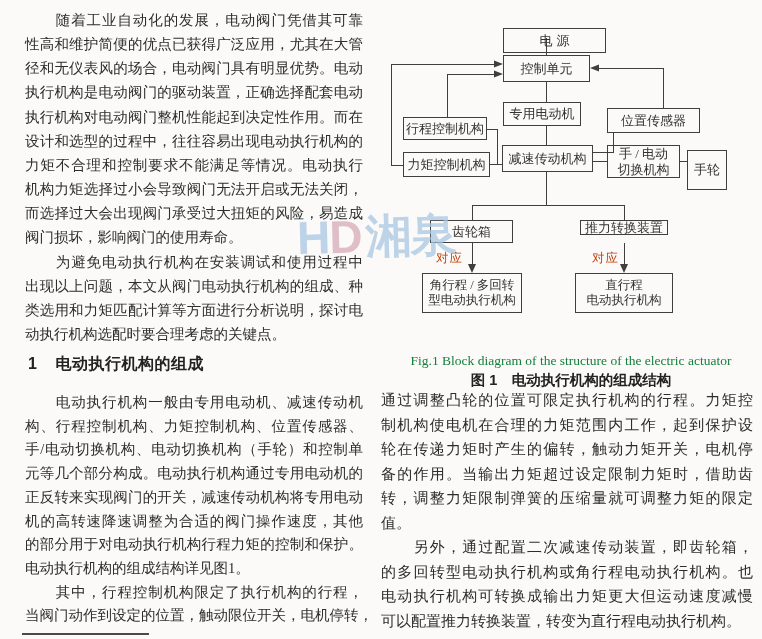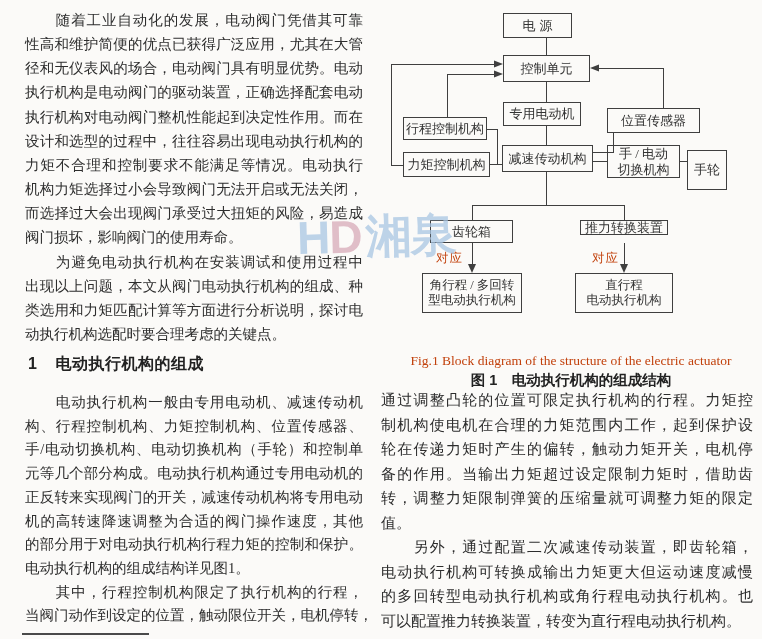--- a/index.html
+++ b/index.html
@@ -67,21 +67,21 @@
   }
   #fig-caption-cn{
     position:absolute;left:0;top:331px;width:382px;
     text-align:center;
     font-family:Liberation Sans, sans-serif;
     font-weight:bold;font-size:14.5px;color:#222;margin-top:40px;
   }
   #fig-caption-en{
     position:absolute;left:0;top:353px;width:382px;
     text-align:center;
-    font-size:13.5px;color:#c2410c;
+    font-size:13.5px;color:#15803d;
     font-family:"Liberation Serif","DejaVu Serif",serif;
   }
   
   #watermark{
     position:absolute;left:297px;top:213px;
     font-family:"Liberation Sans","DejaVu Sans",sans-serif;
     font-weight:bold;font-size:46px;line-height:1;
     letter-spacing:-1px;
     opacity:0.75;
     transform:rotate(-1.5deg);
@@ -175,21 +175,21 @@
 
       <g fill="#3f3f3f" stroke="none" shape-rendering="auto">
         <polygon points="123,64 114,60.5 114,67.5"></polygon>
         <polygon points="123,74 114,70.5 114,77.5"></polygon>
         <polygon points="210,68 219,64.5 219,71.5"></polygon>
         <polygon points="92,273 88,264 96,264"></polygon>
         <polygon points="244,273 240,264 248,264"></polygon>
       </g>
     </svg>
 
-    <div class="fig-box wide-ls" style="left:123px;top:13px;width:69px;height:25px">电源</div>
+    <div class="fig-box wide-ls" style="left:123px;top:28px;width:103px;height:25px">电源</div>
     <div class="fig-box" style="left:123px;top:55px;width:87px;height:27px">控制单元</div>
     <div class="fig-box" style="left:123px;top:102px;width:78px;height:24px">专用电动机</div>
     <div class="fig-box" style="left:23px;top:117px;width:84px;height:23px">行程控制机构</div>
     <div class="fig-box" style="left:227px;top:108px;width:93px;height:25px">位置传感器</div>
     <div class="fig-box" style="left:23px;top:152px;width:87px;height:25px">力矩控制机构</div>
     <div class="fig-box" style="left:122px;top:145px;width:91px;height:27px">减速传动机构</div>
     <div class="fig-box" style="left:227px;top:145px;width:73px;height:33px">手 / 电动
 切换机构</div>
     <div class="fig-box" style="left:307px;top:150px;width:40px;height:40px">手轮</div>
     <div class="fig-box" style="left:50px;top:220px;width:83px;height:23px">齿轮箱</div>
@@ -210,22 +210,22 @@
     <div>
         <div class="tline">通过调整凸轮的位置可限定执行机构的行程。力矩控</div>
         <div class="tline">制机构使电机在合理的力矩范围内工作，起到保护设</div>
         <div class="tline">轮在传递力矩时产生的偏转，触动力矩开关，电机停</div>
         <div class="tline">备的作用。当输出力矩超过设定限制力矩时，借助齿</div>
         <div class="tline">转，调整力矩限制弹簧的压缩量就可调整力矩的限定</div>
         <div class="tline lastline">值。</div>
       </div>
     <div>
         <div class="tline">　　另外，通过配置二次减速传动装置，即齿轮箱，</div>
+        <div class="tline">的多回转型电动执行机构或角行程电动执行机构。也</div>
         <div class="tline">电动执行机构可转换成输出力矩更大但运动速度减慢</div>
-        <div class="tline">的多回转型电动执行机构或角行程电动执行机构。也</div>
         <div class="tline lastline">可以配置推力转换装置，转变为直行程电动执行机构。</div>
       </div>
   </div>
 
   <div id="watermark">
     <span class="wm-blue">H</span><span class="wm-pink">D</span><span class="wm-blue">湘泉</span>
   </div>
 
   <div id="footnote-rule"></div>
 

